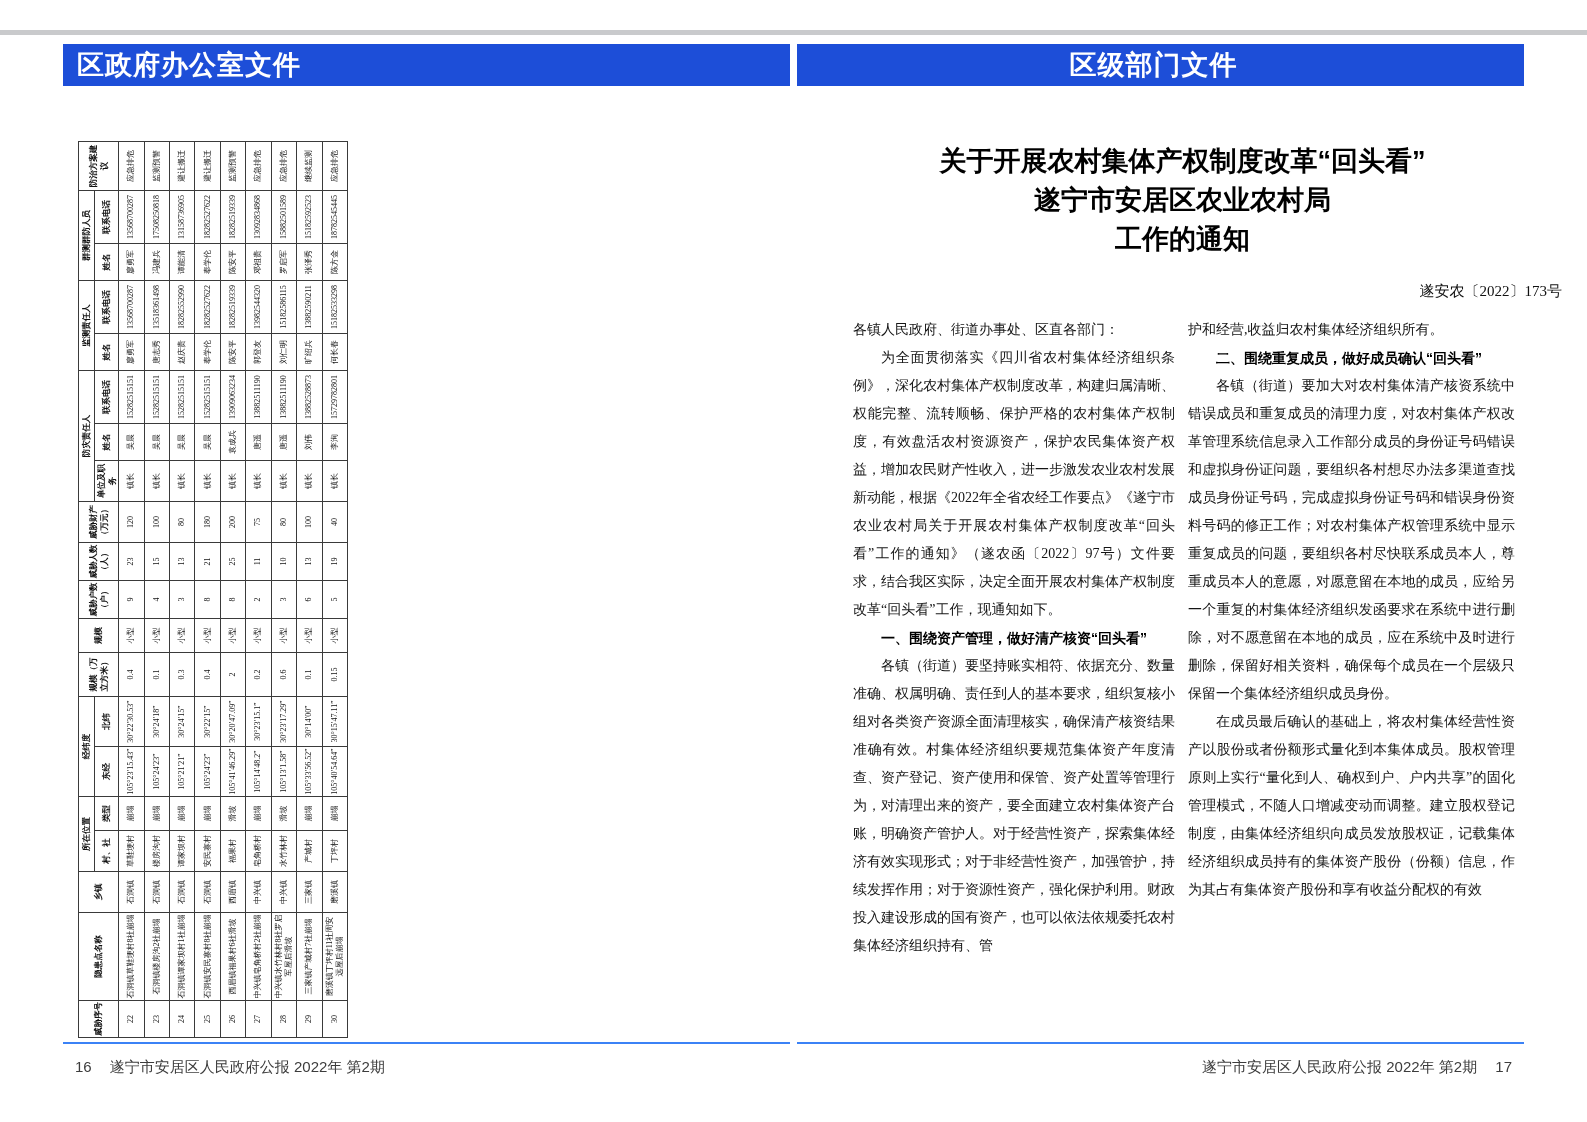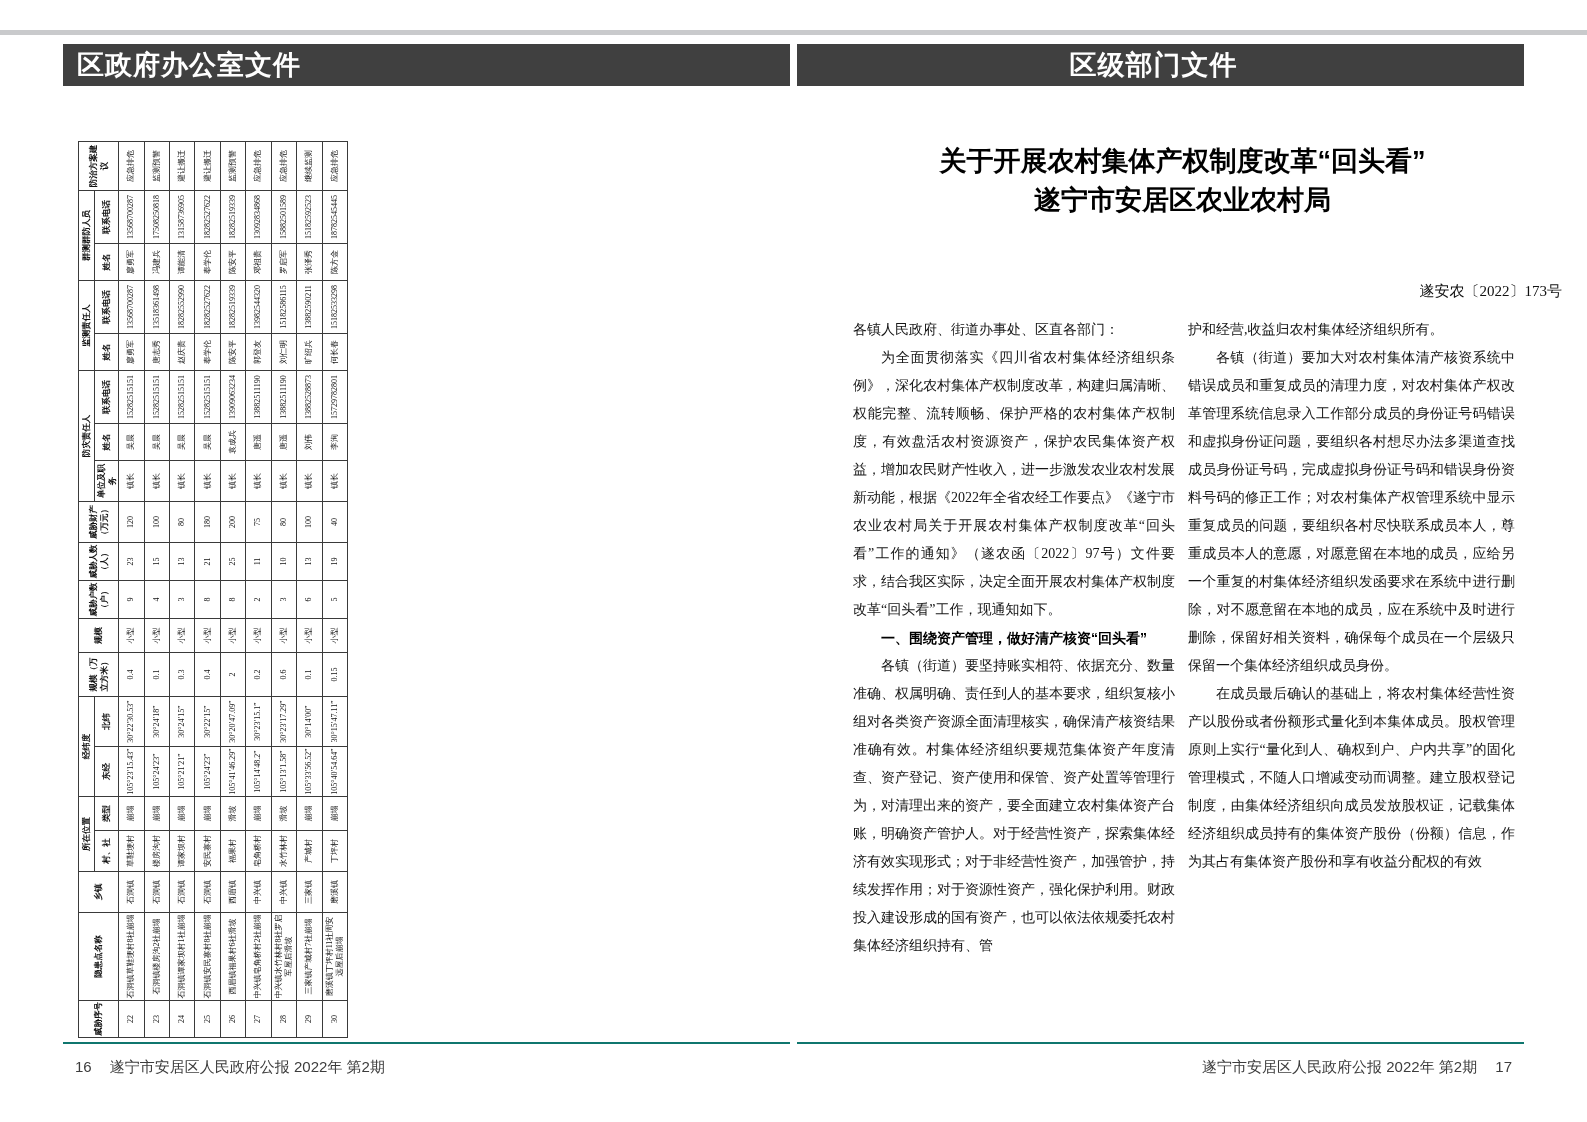--- a/index.html
+++ b/index.html
@@ -4,21 +4,21 @@
 <style>
   html,body{margin:0;padding:0;}
   body{
     width:1587px;height:1122px;position:relative;background:#ffffff;
     font-family:"Liberation Serif","DejaVu Serif",serif;color:#1a1a1a;overflow:hidden;
   }
   
   .topline{position:absolute;top:30px;left:0;width:1587px;height:5px;background:#c9cacc;}
   
   .banner{
-    position:absolute;top:44px;height:42px;background:#404040;color:#ffffff;
+    position:absolute;top:44px;height:42px;background:#1d4ed8;color:#ffffff;
     font-family:"Liberation Sans","DejaVu Sans",sans-serif;font-weight:bold;
     font-size:27px;line-height:42px;letter-spacing:1px;
   }
   .banner-left{left:63px;width:713px;padding-left:14px;text-align:left;}
   .banner-right{left:797px;width:713px;padding-right:14px;text-align:center;}
 
   
   .tbl-wrap{
     position:absolute;left:78px;top:1038px;width:896px;height:270px;
     transform-origin:0 0;transform:rotate(-90deg);
@@ -57,21 +57,21 @@
   .doc-col p.salute{text-indent:0;}
   .doc-col p.cont{text-indent:0;}
   .doc-col p.heading{
     font-family:"Liberation Sans","DejaVu Sans",sans-serif;font-weight:bold;color:#000;
   }
 
   
   .footer{
     position:absolute;top:1042px;height:60px;
     font-family:"Liberation Sans","DejaVu Sans",sans-serif;font-size:15px;color:#3c3c3c;
-    border-top:2px solid #0f766e;padding-top:14px;box-sizing:border-box;
+    border-top:2px solid #3b82f6;padding-top:14px;box-sizing:border-box;
   }
   .footer-left{left:63px;width:727px;text-align:left;}
   .footer-right{left:797px;width:727px;text-align:right;}
   .footer .pgno{margin:0 14px 0 12px;}
   .footer-right .pgno{margin:0 12px 0 14px;}
 </style>
 </head>
 <body>
 
 <div class="topline"></div>
@@ -337,31 +337,33 @@
           <td>18782545445</td>
           <td>应急排危</td>
         </tr>
       </tbody>
   </table>
 </div>
 
 <div class="doc-title">
   <div>关于开展农村集体产权制度改革“回头看”</div>
   <div>遂宁市安居区农业农村局</div>
+  <div>工作的通知</div>
 </div>
 <div class="doc-number">遂安农〔2022〕173号</div>
 
 <div class="doc-col doc-col-left">
     <p class="salute">各镇人民政府、街道办事处、区直各部门：</p>
     <p class="">为全面贯彻落实《四川省农村集体经济组织条例》，深化农村集体产权制度改革，构建归属清晰、权能完整、流转顺畅、保护严格的农村集体产权制度，有效盘活农村资源资产，保护农民集体资产权益，增加农民财产性收入，进一步激发农业农村发展新动能，根据《2022年全省农经工作要点》《遂宁市农业农村局关于开展农村集体产权制度改革“回头看”工作的通知》（遂农函〔2022〕97号）文件要求，结合我区实际，决定全面开展农村集体产权制度改革“回头看”工作，现通知如下。</p>
     <p class="heading">一、围绕资产管理，做好清产核资“回头看”</p>
     <p class="">各镇（街道）要坚持账实相符、依据充分、数量准确、权属明确、责任到人的基本要求，组织复核小组对各类资产资源全面清理核实，确保清产核资结果准确有效。村集体经济组织要规范集体资产年度清查、资产登记、资产使用和保管、资产处置等管理行为，对清理出来的资产，要全面建立农村集体资产台账，明确资产管护人。对于经营性资产，探索集体经济有效实现形式；对于非经营性资产，加强管护，持续发挥作用；对于资源性资产，强化保护利用。财政投入建设形成的国有资产，也可以依法依规委托农村集体经济组织持有、管</p>
   </div>
 <div class="doc-col doc-col-right">
     <p class="cont">护和经营,收益归农村集体经济组织所有。</p>
+    <p class="heading">二、围绕重复成员，做好成员确认“回头看”</p>
     <p class="">各镇（街道）要加大对农村集体清产核资系统中错误成员和重复成员的清理力度，对农村集体产权改革管理系统信息录入工作部分成员的身份证号码错误和虚拟身份证问题，要组织各村想尽办法多渠道查找成员身份证号码，完成虚拟身份证号码和错误身份资料号码的修正工作；对农村集体产权管理系统中显示重复成员的问题，要组织各村尽快联系成员本人，尊重成员本人的意愿，对愿意留在本地的成员，应给另一个重复的村集体经济组织发函要求在系统中进行删除，对不愿意留在本地的成员，应在系统中及时进行删除，保留好相关资料，确保每个成员在一个层级只保留一个集体经济组织成员身份。</p>
     <p class="">在成员最后确认的基础上，将农村集体经营性资产以股份或者份额形式量化到本集体成员。股权管理原则上实行“量化到人、确权到户、户内共享”的固化管理模式，不随人口增减变动而调整。建立股权登记制度，由集体经济组织向成员发放股权证，记载集体经济组织成员持有的集体资产股份（份额）信息，作为其占有集体资产股份和享有收益分配权的有效</p>
   </div>
 
 <div class="footer footer-left">
   <span class="pgno">16</span>
   <span>遂宁市安居区人民政府公报  2022年  第2期</span>
 </div>
 <div class="footer footer-right">
   <span>遂宁市安居区人民政府公报  2022年  第2期</span>

